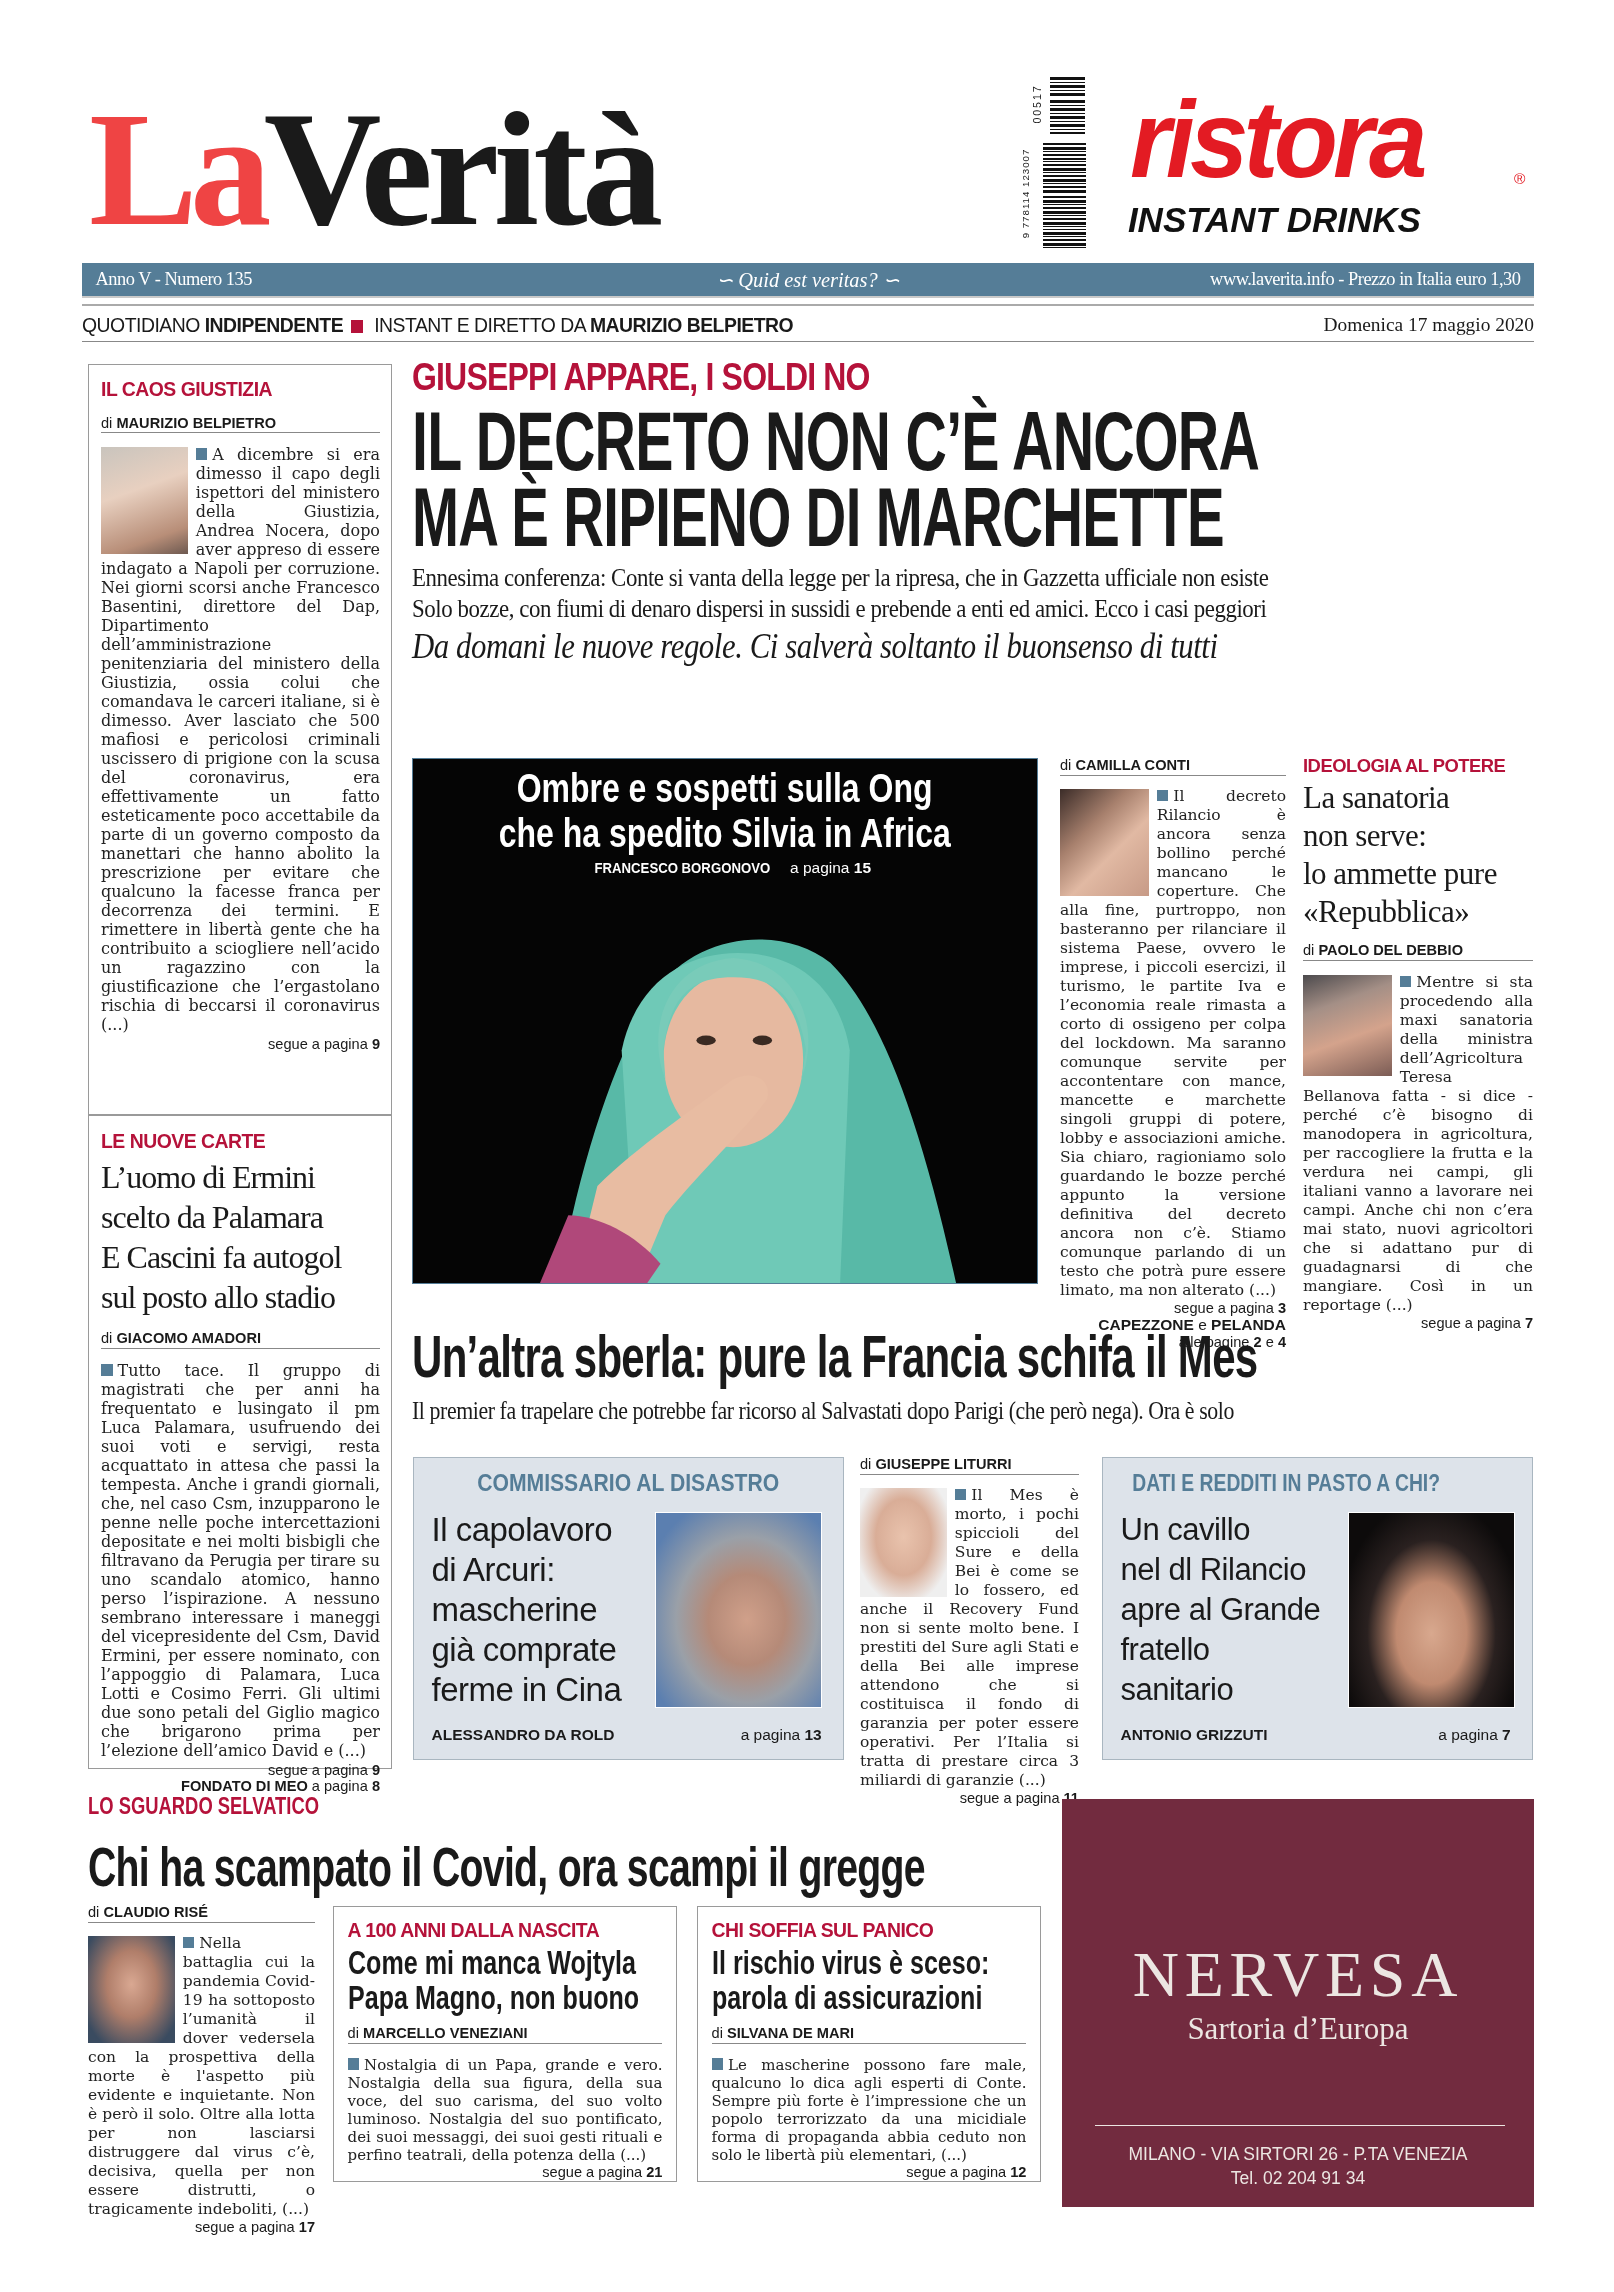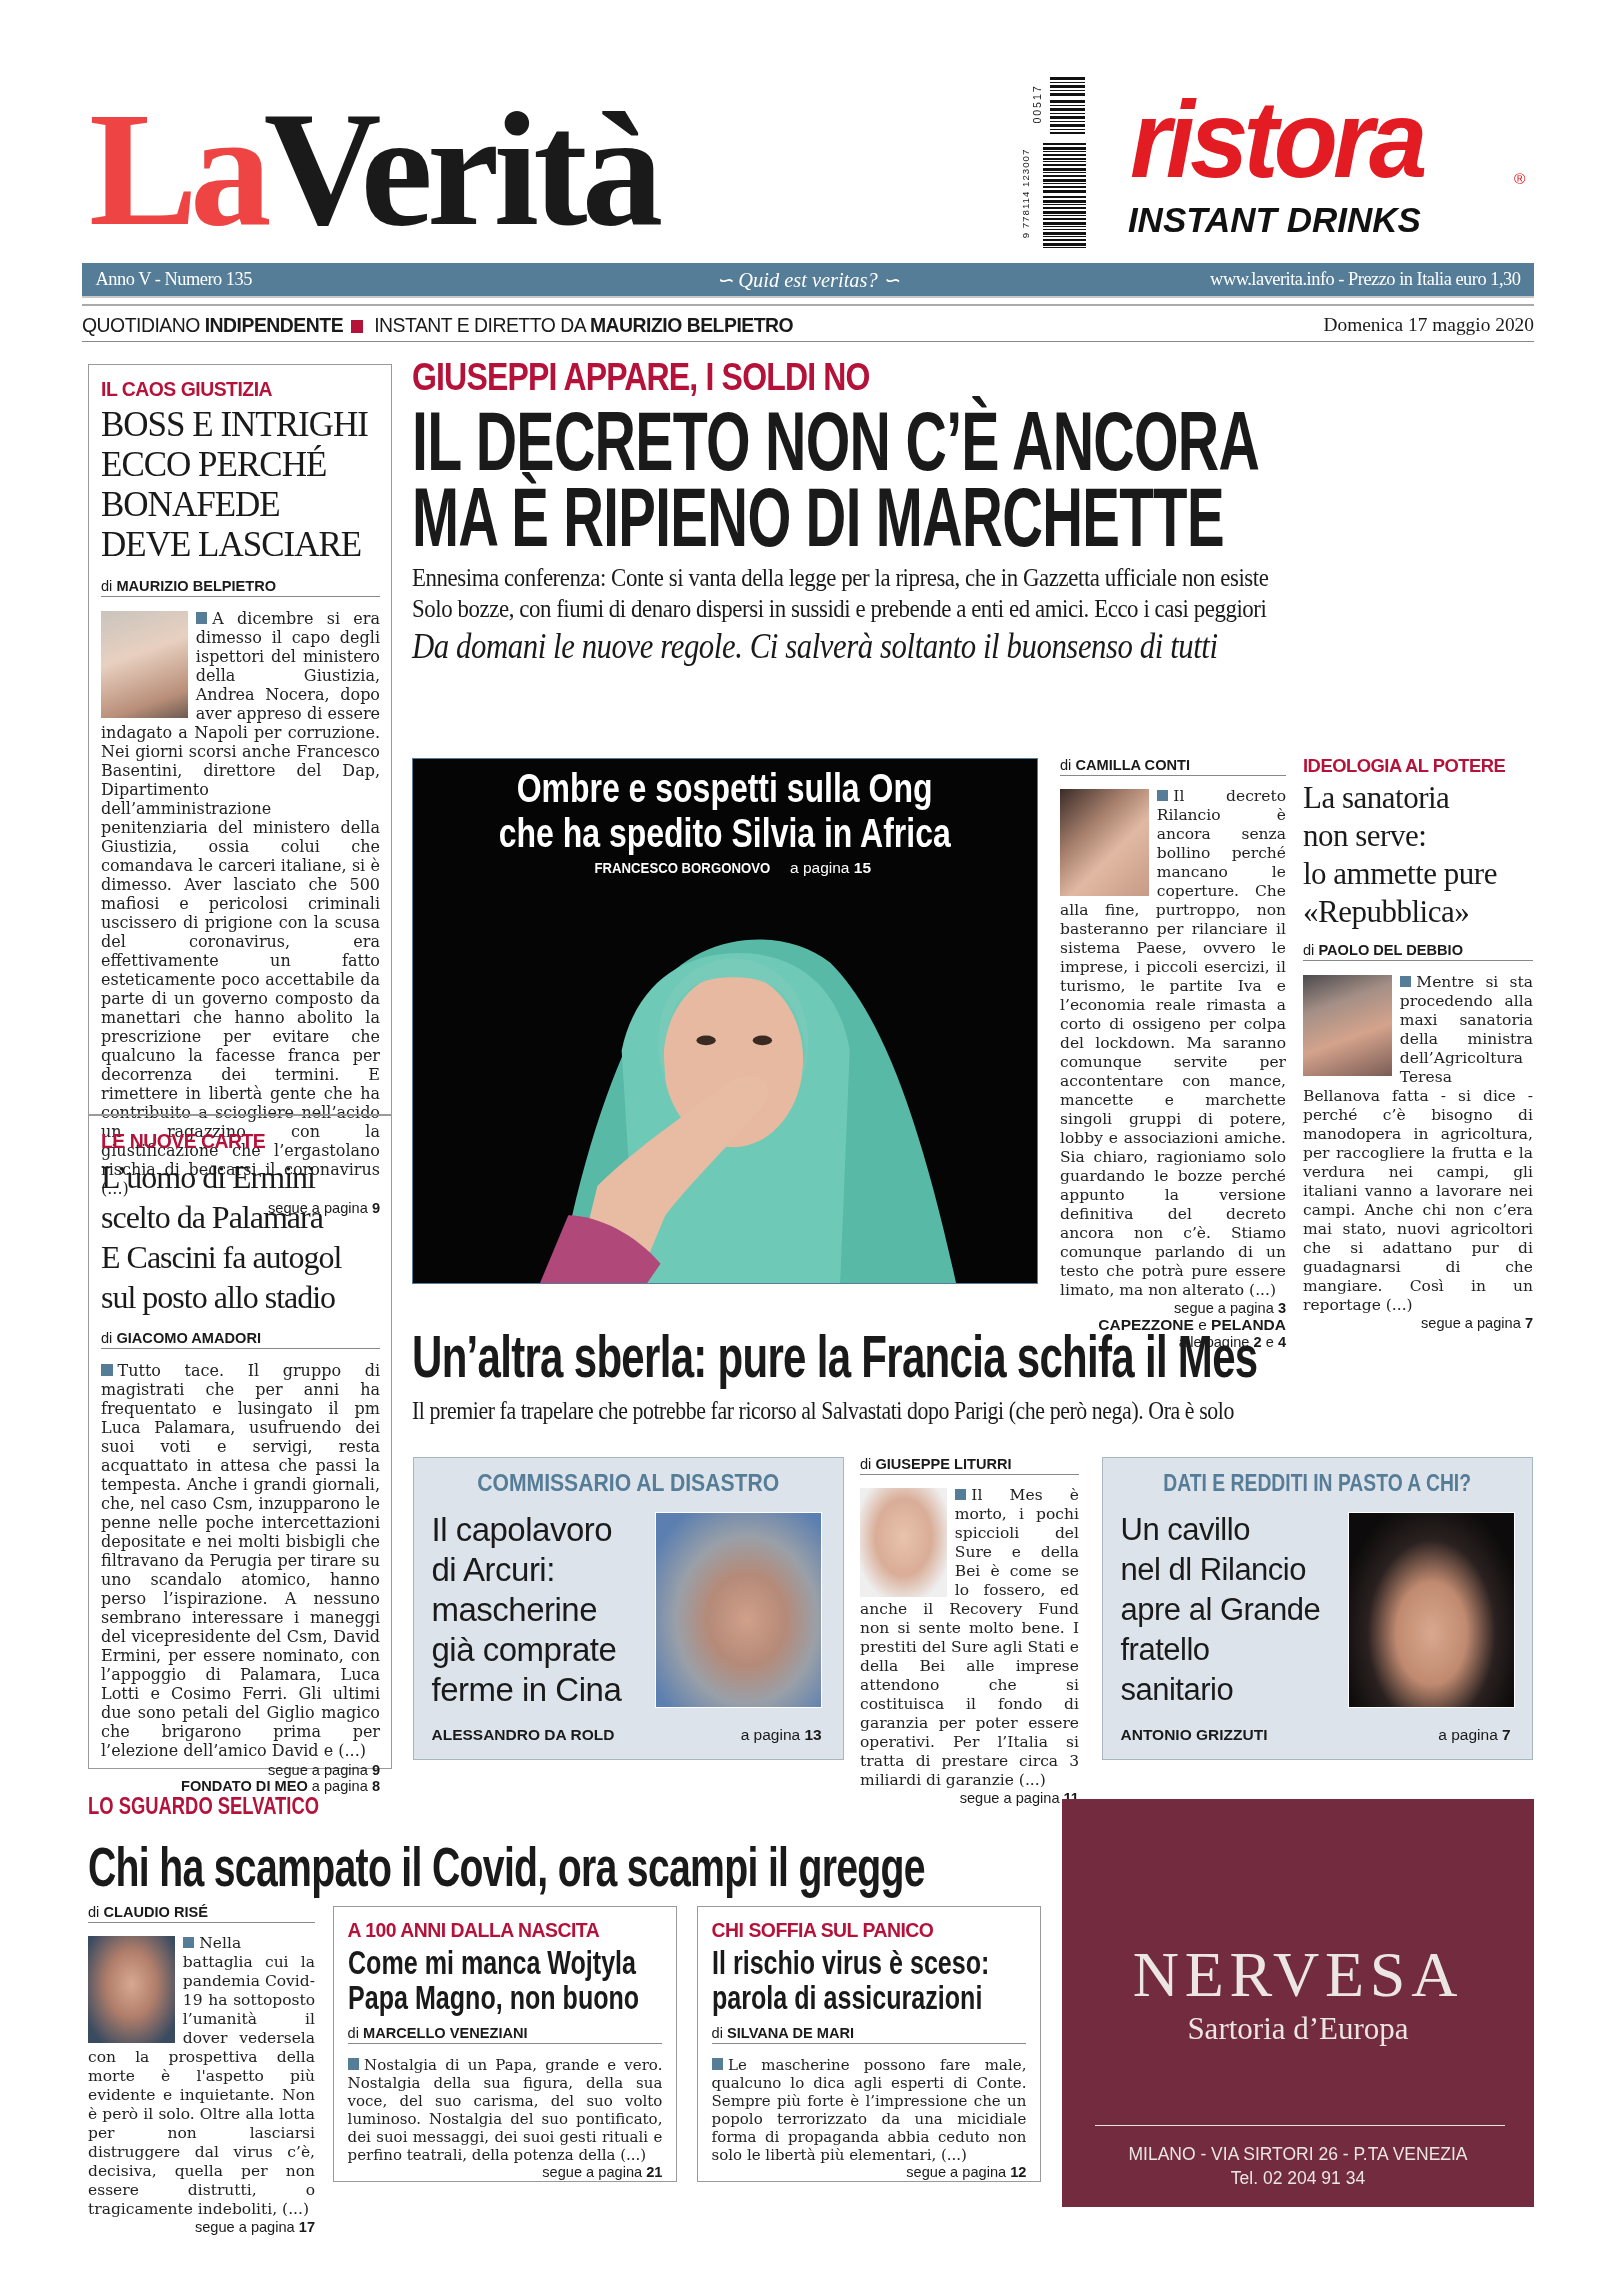--- a/index.html
+++ b/index.html
@@ -55,26 +55,20 @@
   </span>
   <span style="position:absolute;right:0;top:4.9px;font-family:'Liberation Serif',serif;font-size:19.4px;white-space:nowrap">
     <span>Domenica </span><b style="font-weight:normal">17 maggio 2020</b>
   </span>
 </div>
 
 <div class="abs box" style="left:88px;top:364px;width:304px;height:1405px"></div>
 
 <div class="abs" style="left:101px;top:378px;width:279px">
   <div class="red" style="font-family:'Liberation Sans',sans-serif;font-weight:bold;font-size:19.4px;letter-spacing:-0.5px">IL CAOS GIUSTIZIA</div>
-  <div style="font-family:'Liberation Serif',serif;font-size:35px;line-height:40px;margin-top:3.9px;letter-spacing:-1px">
-    <div>BOSS E INTRIGHI</div>
-    <div>ECCO PERCHÉ</div>
-    <div>BONAFEDE</div>
-    <div>DEVE LASCIARE</div>
-  </div>
   <div class="byline" style="margin-top:13.6px"><span>di </span><b>MAURIZIO BELPIETRO</b></div>
   <div style="margin-top:11.6px">
     <div class="photo" style="float:left;width:87px;height:107px;margin:1.9px 7.8px 1.9px 0;background:linear-gradient(160deg,#c9c4bd 0%,#e8d0c0 40%,#b88e78 80%,#6d5950 100%)"></div>
     <div class="serifbody"><span class="bullet"></span><span>A dicembre si era dimesso il capo degli ispettori del ministero della Giustizia, Andrea Nocera, dopo aver appreso di essere indagato a Napoli per corruzione. Nei giorni scorsi anche Francesco Basentini, direttore del Dap, Dipartimento dell’amministrazione penitenziaria del ministero della Giustizia, ossia colui che comandava le carceri italiane, si è dimesso. Aver lasciato che 500 mafiosi e pericolosi criminali uscissero di prigione con la scusa del coronavirus, era effettivamente un fatto esteticamente poco accettabile da parte di un governo composto da manettari che hanno abolito la prescrizione per evitare che qualcuno la facesse franca per decorrenza dei termini. E rimettere in libertà gente che ha contribuito a sciogliere nell’acido un ragazzino con la giustificazione che l’ergastolano rischia di beccarsi il coronavirus (...)</span></div>
   </div>
   <div class="seg" style="margin-top:1.9px"><span>segue a pagina </span><b>9</b></div>
 </div>
 
 <div class="abs" style="left:88px;top:1114px;width:304px;height:1.9px;background:#9a9a9a"></div>
 
@@ -179,21 +173,21 @@
 <div class="abs" style="left:860px;top:1456px;width:219px">
   <div class="byline"><span>di </span><b>GIUSEPPE LITURRI</b></div>
   <div style="margin-top:11.6px">
     <div class="photo" style="float:left;width:87px;height:109px;margin:1.9px 7.8px 1.9px 0;background:radial-gradient(ellipse at 50% 45%,#e9c3ad 0%,#d9ad97 45%,#efefef 80%)"></div>
     <div class="serifbody" style="font-size:15.5px"><span class="bullet"></span><span>Il Mes è morto, i pochi spiccioli del Sure e della Bei è come se lo fossero, ed anche il Recovery Fund non si sente molto bene. I prestiti del Sure agli Stati e della Bei alle imprese attendono che si costituisca il fondo di garanzia per poter essere operativi. Per l’Italia si tratta di prestare circa 3 miliardi di garanzie (...)</span></div>
   </div>
   <div class="seg"><span>segue a pagina </span><b>11</b></div>
 </div>
 
 <div class="abs bluebox" style="left:1102px;top:1457px;width:431px;height:303px">
-  <div style="position:absolute;left:0;right:0;top:11.6px;text-align:center;white-space:nowrap">
+  <div style="position:absolute;left:0;right:0;top:11.6px;white-space:nowrap">
     <span class="blue" style="font-family:'Liberation Sans',sans-serif;font-weight:bold;font-size:23px;display:inline-block;transform:scaleX(0.84)">DATI E REDDITI IN PASTO A CHI?</span>
   </div>
   <div style="position:absolute;left:17.5px;top:52px;font-family:'Liberation Sans',sans-serif;font-size:31px;line-height:40px;white-space:nowrap;letter-spacing:-0.5px">
     <div>Un cavillo</div>
     <div>nel dl Rilancio</div>
     <div>apre al Grande</div>
     <div>fratello</div>
     <div>sanitario</div>
   </div>
   <div class="photo" style="position:absolute;left:245px;top:54px;width:167px;height:196px;border:1.9px solid #fff;background:radial-gradient(ellipse at 50% 62%,#d8a88e 0%,#c08a70 30%,#2a2120 55%,#0d0b0b 80%)"></div>

